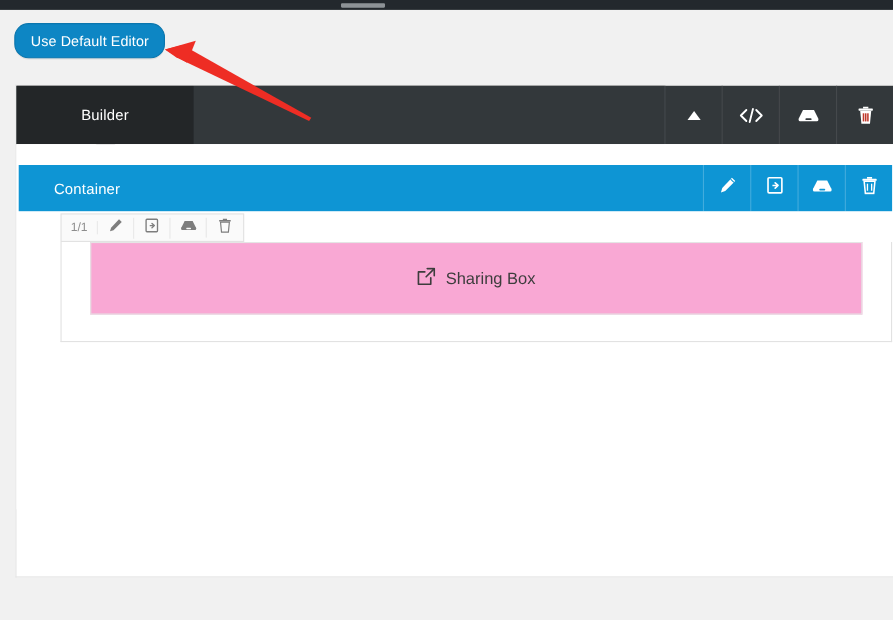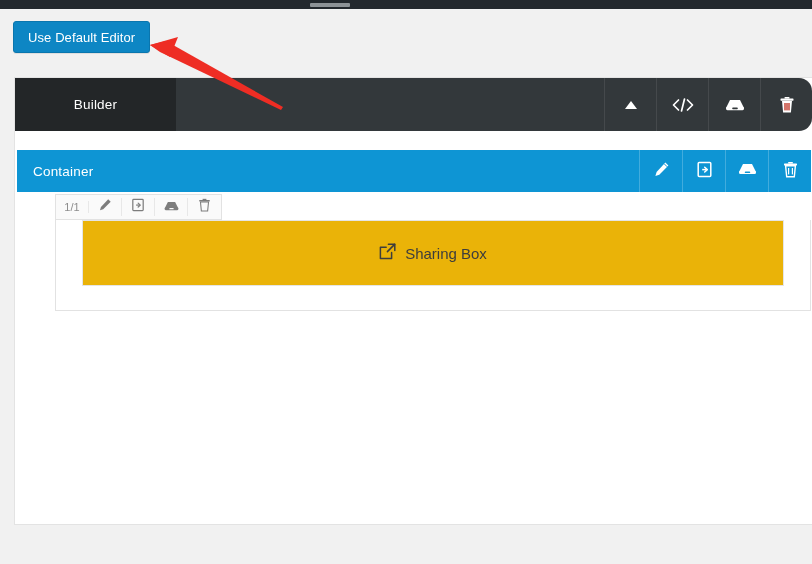--- a/index.html
+++ b/index.html
@@ -21,21 +21,21 @@
     background: #8d9296; border-radius: 1px;
   }
 
   
   .default-editor-btn {
     position: absolute; left: 13px; top: 21px;
     height: 32px; padding: 0 14px;
     display: flex; align-items: center; justify-content: center;
     background: #0d86c4;
     border: 1px solid #0a76ae;
-    border-radius: 3px;
+    border-radius: 13px;
     color: #ffffff;
     font-size: 13px;
     letter-spacing: .1px;
     box-shadow: 0 1px 0 rgba(0,0,0,.08);
     cursor: pointer;
     white-space: nowrap;
   }
 
   
   .builder-panel {
@@ -71,21 +71,21 @@
     font-size: 13px; font-weight: bold;
     display: flex; align-items: center; justify-content: center;
     cursor: pointer;
   }
 
   
   .builder-nav {
     position: relative;
     height: 53px;
     background: #33383b;
-    display: flex; align-items: stretch; border-radius: 13px;
+    display: flex; align-items: stretch;
   }
   .nav-tab {
     display: flex; align-items: center; justify-content: center;
     font-size: 13.5px;
     color: #ffffff;
     cursor: pointer;
     letter-spacing: .2px;
   }
   .nav-tab.tab-builder { width: 161px; background: #232628; position: relative; }
   .nav-tab.tab-library { width: 160px; background: #33383b; }
@@ -119,21 +119,21 @@
   .container-bar {
     position: relative;
     margin: 0 0 0 2px;
     height: 42px;
     background: #0e95d4;
     display: flex; align-items: stretch;
     width: 794px;
   }
   .container-label {
     display: flex; align-items: center;
-    padding-left: 16px;
+    padding-left: 32px;
     font-size: 13.5px; color: #ffffff;
     letter-spacing: .2px;
     flex: 1;
   }
   .container-actions { display: flex; align-items: stretch; }
   .container-action {
     width: 43px;
     display: flex; align-items: center; justify-content: center;
     border-left: 1px solid rgba(255,255,255,.22);
     cursor: pointer;
@@ -165,21 +165,21 @@
   .col-cell:last-child { border-right: none; }
   .col-cell.col-ratio {
     width: 33px; font-size: 11px; color: #8d8d8d; cursor: default;
   }
 
   
   .element-box {
     margin-top: 26px;
     height: 66px;
     border: 1px solid #e5e5e5;
-    background: #eab308;
+    background: #f9a8d4;
     display: flex; align-items: center; justify-content: center;
     gap: 9px;
     font-size: 15px;
     color: #3d3d3d;
     cursor: pointer;
   }
   .add-element-box {
     margin-top: 19px;
     height: 57px;
     border: 1px dashed #d3d3d3;

